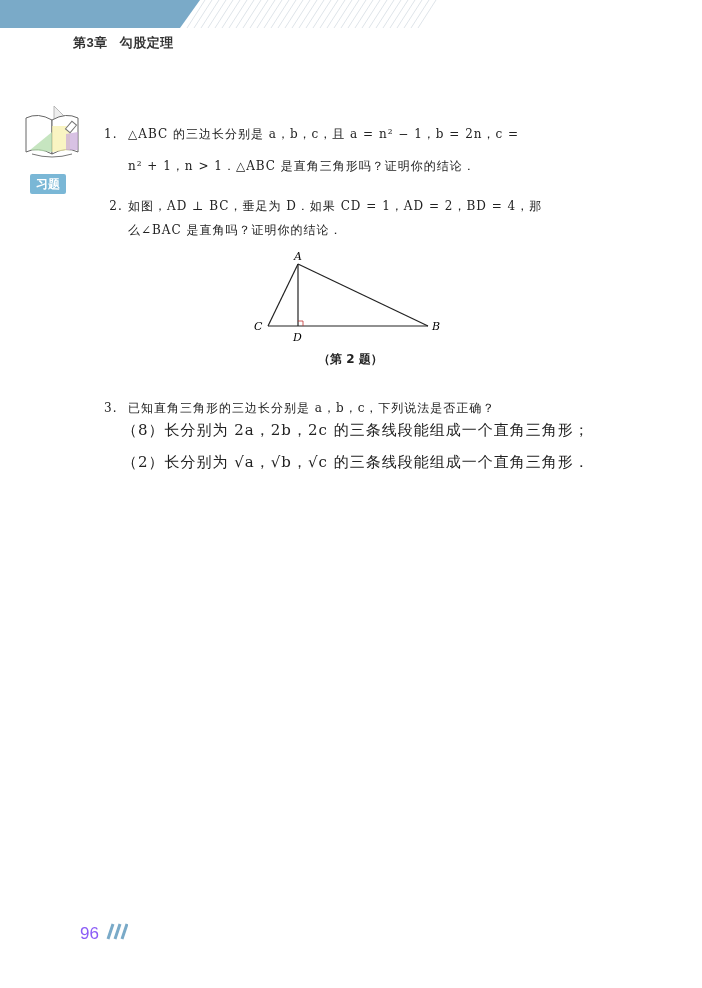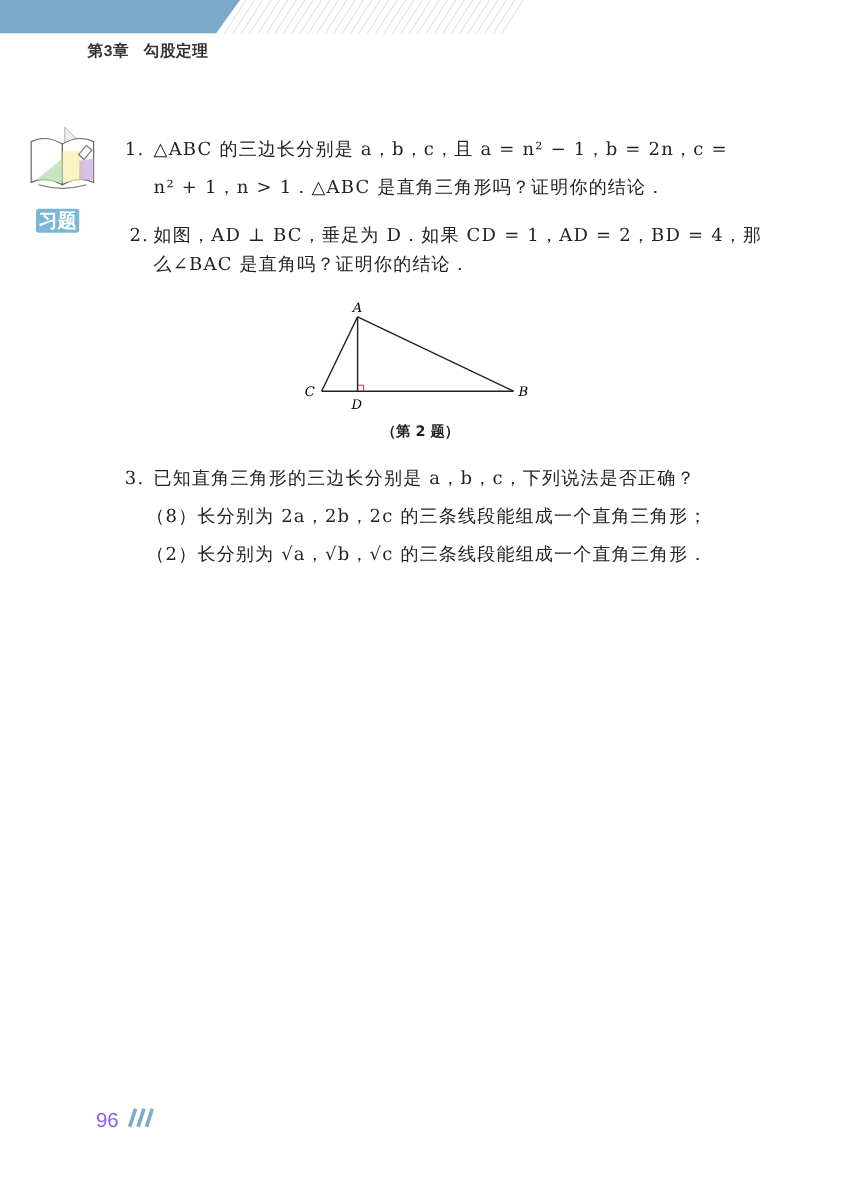--- a/index.html
+++ b/index.html
@@ -1,22 +1,22 @@
 <!DOCTYPE html>
 <html><head>
 <meta charset="utf-8">
 <style>
   html,body{margin:0;padding:0;background:#fff;}
   body{width:702px;height:988px;position:relative;overflow:hidden;font-family:"DejaVu Serif","Liberation Serif",serif;color:#222;}
   .header-band{position:absolute;left:0;top:0;width:702px;height:28px;}
   .chapter{position:absolute;left:73px;top:34px;font-family:"Liberation Sans","DejaVu Sans",sans-serif;font-size:13px;font-weight:bold;color:#333;letter-spacing:0.5px;text-align:right;}
   .chapter span{margin-right:12px;}
   .icon-box{position:absolute;left:22px;top:104px;width:60px;height:60px;}
-  .badge{position:absolute;left:30px;top:174px;width:36px;height:20px;background:#7ab7d6;color:#fff;font-family:"DejaVu Sans",sans-serif;font-size:16px;font-weight:bold;text-align:center;line-height:20px;border-radius:2px;}
-  .q{position:absolute;font-size:15px;line-height:32px;letter-spacing:1px;white-space:nowrap;}
+  .badge{position:absolute;left:30px;top:174px;width:36px;height:20px;background:#7ab7d6;color:#fff;font-family:"DejaVu Sans",sans-serif;font-size:12px;font-weight:bold;text-align:center;line-height:20px;border-radius:2px;}
+  .q{position:absolute;font-size:12px;line-height:32px;letter-spacing:1px;white-space:nowrap;margin-top:10px;}
   .num{display:inline-block;width:24px;}
   .fig{position:absolute;left:250px;top:248px;width:200px;height:100px;}
   .caption{position:absolute;left:318px;top:351px;font-size:12px;font-family:"DejaVu Sans",sans-serif;font-weight:bold;}
   .sub{position:absolute;left:122px;font-size:15px;line-height:32px;letter-spacing:1px;white-space:nowrap;}
   .pageno{position:absolute;left:80px;top:924px;font-family:"Liberation Sans","DejaVu Sans",sans-serif;font-size:17px;color:#8b5cf6;}
   .slashes{position:absolute;left:102px;top:922px;}
 </style>
 </head>
 <body>
 

